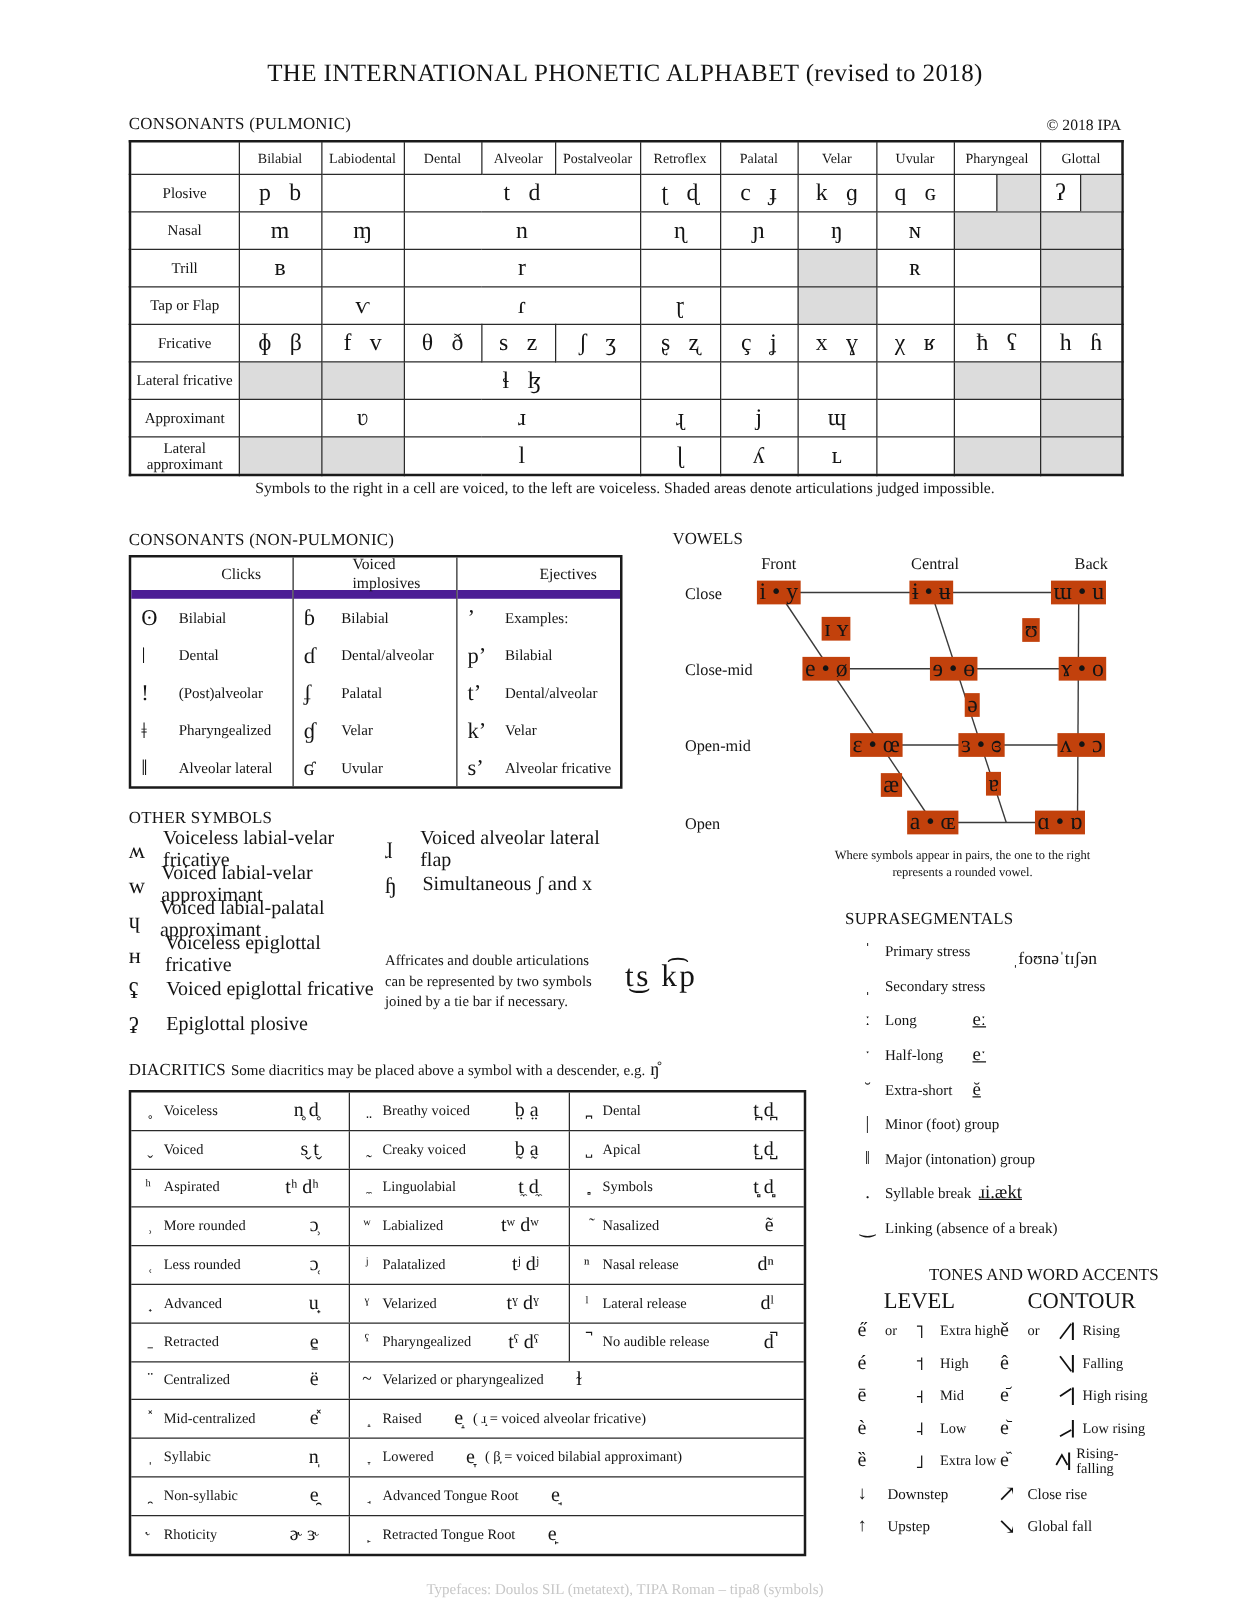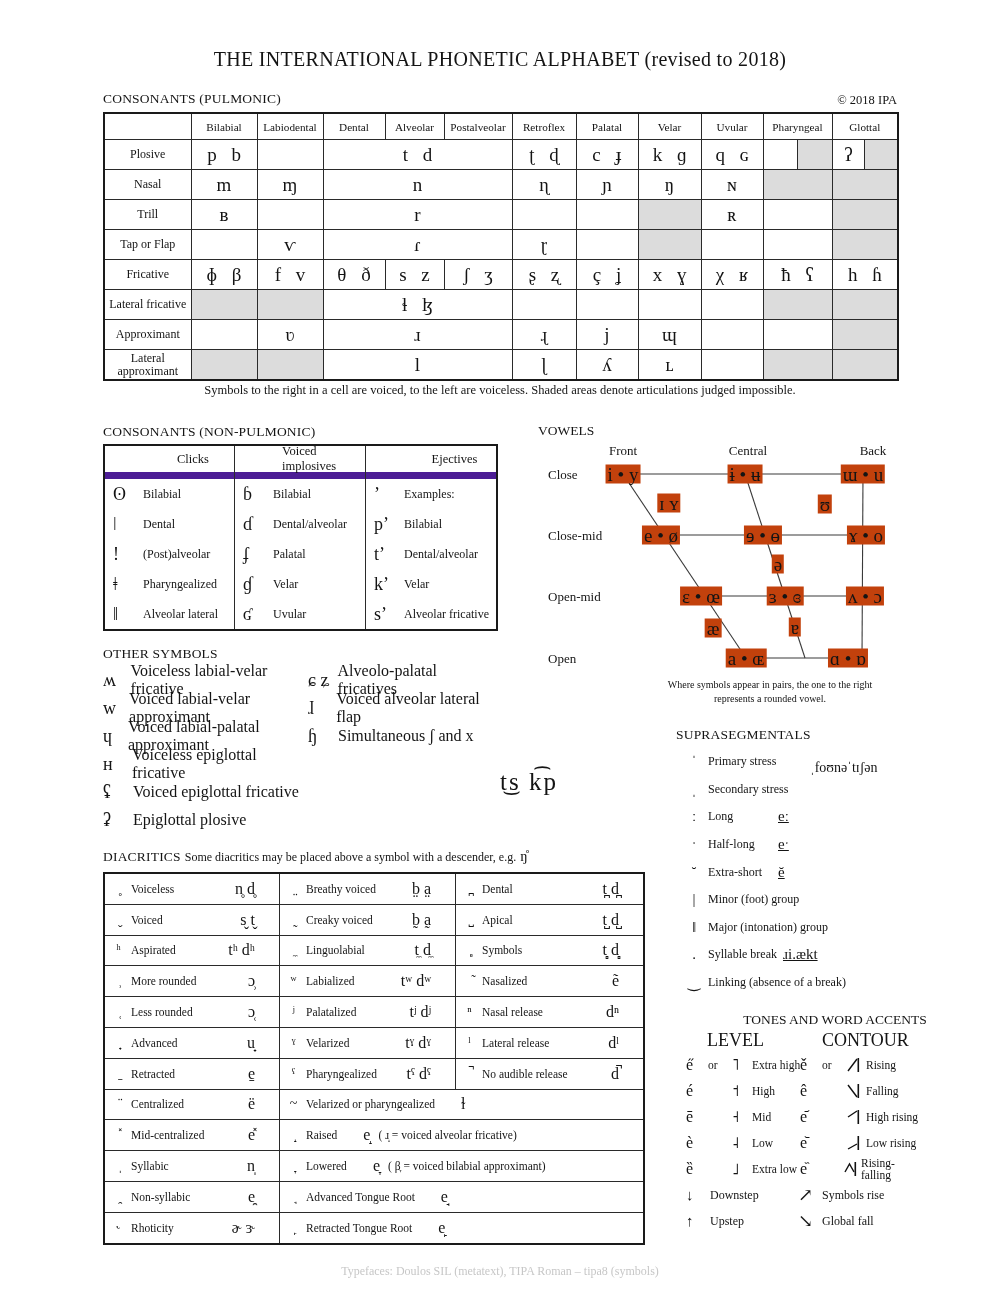--- a/index.html
+++ b/index.html
@@ -380,33 +380,30 @@
         <span class="os-sym">ʢ</span>
         <span class="os-lbl">Voiced epiglottal fricative</span>
       </div>
       <div class="os-item">
         <span class="os-sym">ʡ</span>
         <span class="os-lbl">Epiglottal plosive</span>
       </div>
     </div>
   <div class="abs" style="left:308px;top:666px;width:190px">
 
-  <div class="os-item">
-        <span class="os-sym">ɕ ʑ</span>
-        <span class="os-lbl">Alveolo-palatal fricatives</span>
-      </div>
       <div class="os-item">
         <span class="os-sym">ɺ</span>
         <span class="os-lbl">Voiced alveolar lateral flap</span>
       </div>
       <div class="os-item">
         <span class="os-sym">ɧ</span>
         <span class="os-lbl">Simultaneous ʃ and x</span>
       </div>
     </div>
+  <div class="abs os-note" style="left:308px;top:760px;width:180px">Affricates and double articulations can be represented by two symbols joined by a tie bar if necessary.</div>
   <div class="abs ties" style="left:500px;top:768px">t͜s  k͡p</div>
 
   <div class="abs sec-head" style="left:676px;top:727px">SUPRASEGMENTALS</div>
   <div class="abs" style="left:684px;top:748px;width:220px">
 
   <div class="ss-item">
         <span class="ss-sym">ˈ</span>
         <span class="ss-lbl">Primary stress</span>
         <span class="ss-ex"></span>
       </div>
@@ -740,21 +737,21 @@
   <div class="abs t-row" style="left:686px;top:1182px">
       <span class="t-x-sym">↓</span>
       <span class="t-x-lbl">Downstep</span>
     </div>
   <div class="abs t-row" style="left:686px;top:1208px">
       <span class="t-x-sym">↑</span>
       <span class="t-x-lbl">Upstep</span>
     </div>
   <div class="abs t-row" style="left:798px;top:1182px">
       <span class="t-x-sym" style="font-size:18px">↗</span>
-      <span class="t-x-lbl">Symbols rise</span>
+      <span class="t-x-lbl">Close rise</span>
     </div>
   <div class="abs t-row" style="left:798px;top:1208px">
       <span class="t-x-sym" style="font-size:18px">↘</span>
       <span class="t-x-lbl">Global fall</span>
     </div>
 
   <div class="abs footer">Typefaces: Doulos SIL (metatext), TIPA Roman – tipa8 (symbols)</div>
 
 </div>
 

